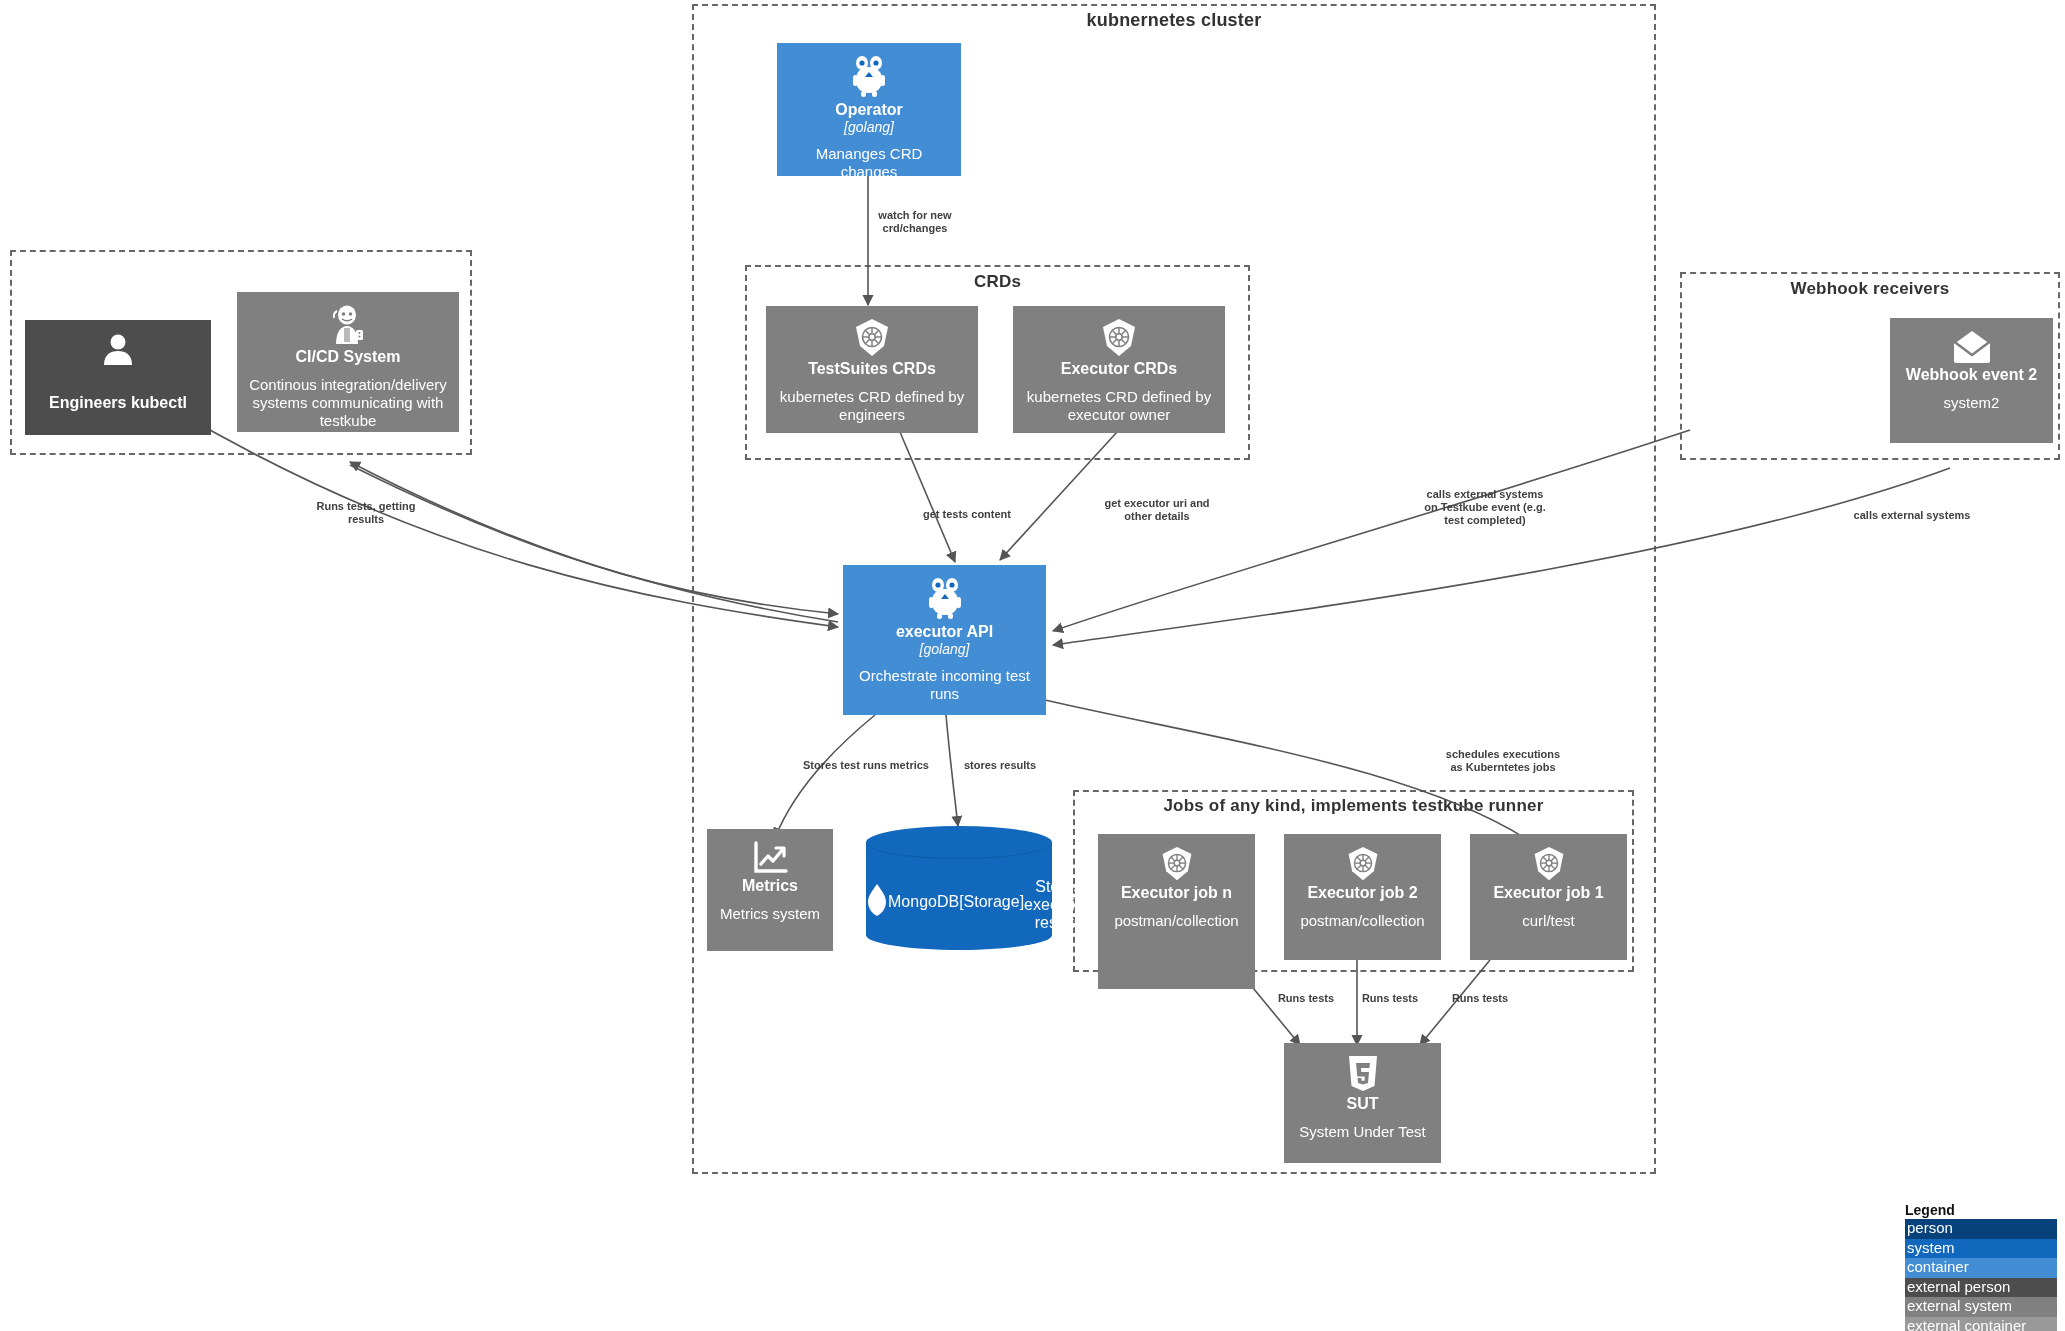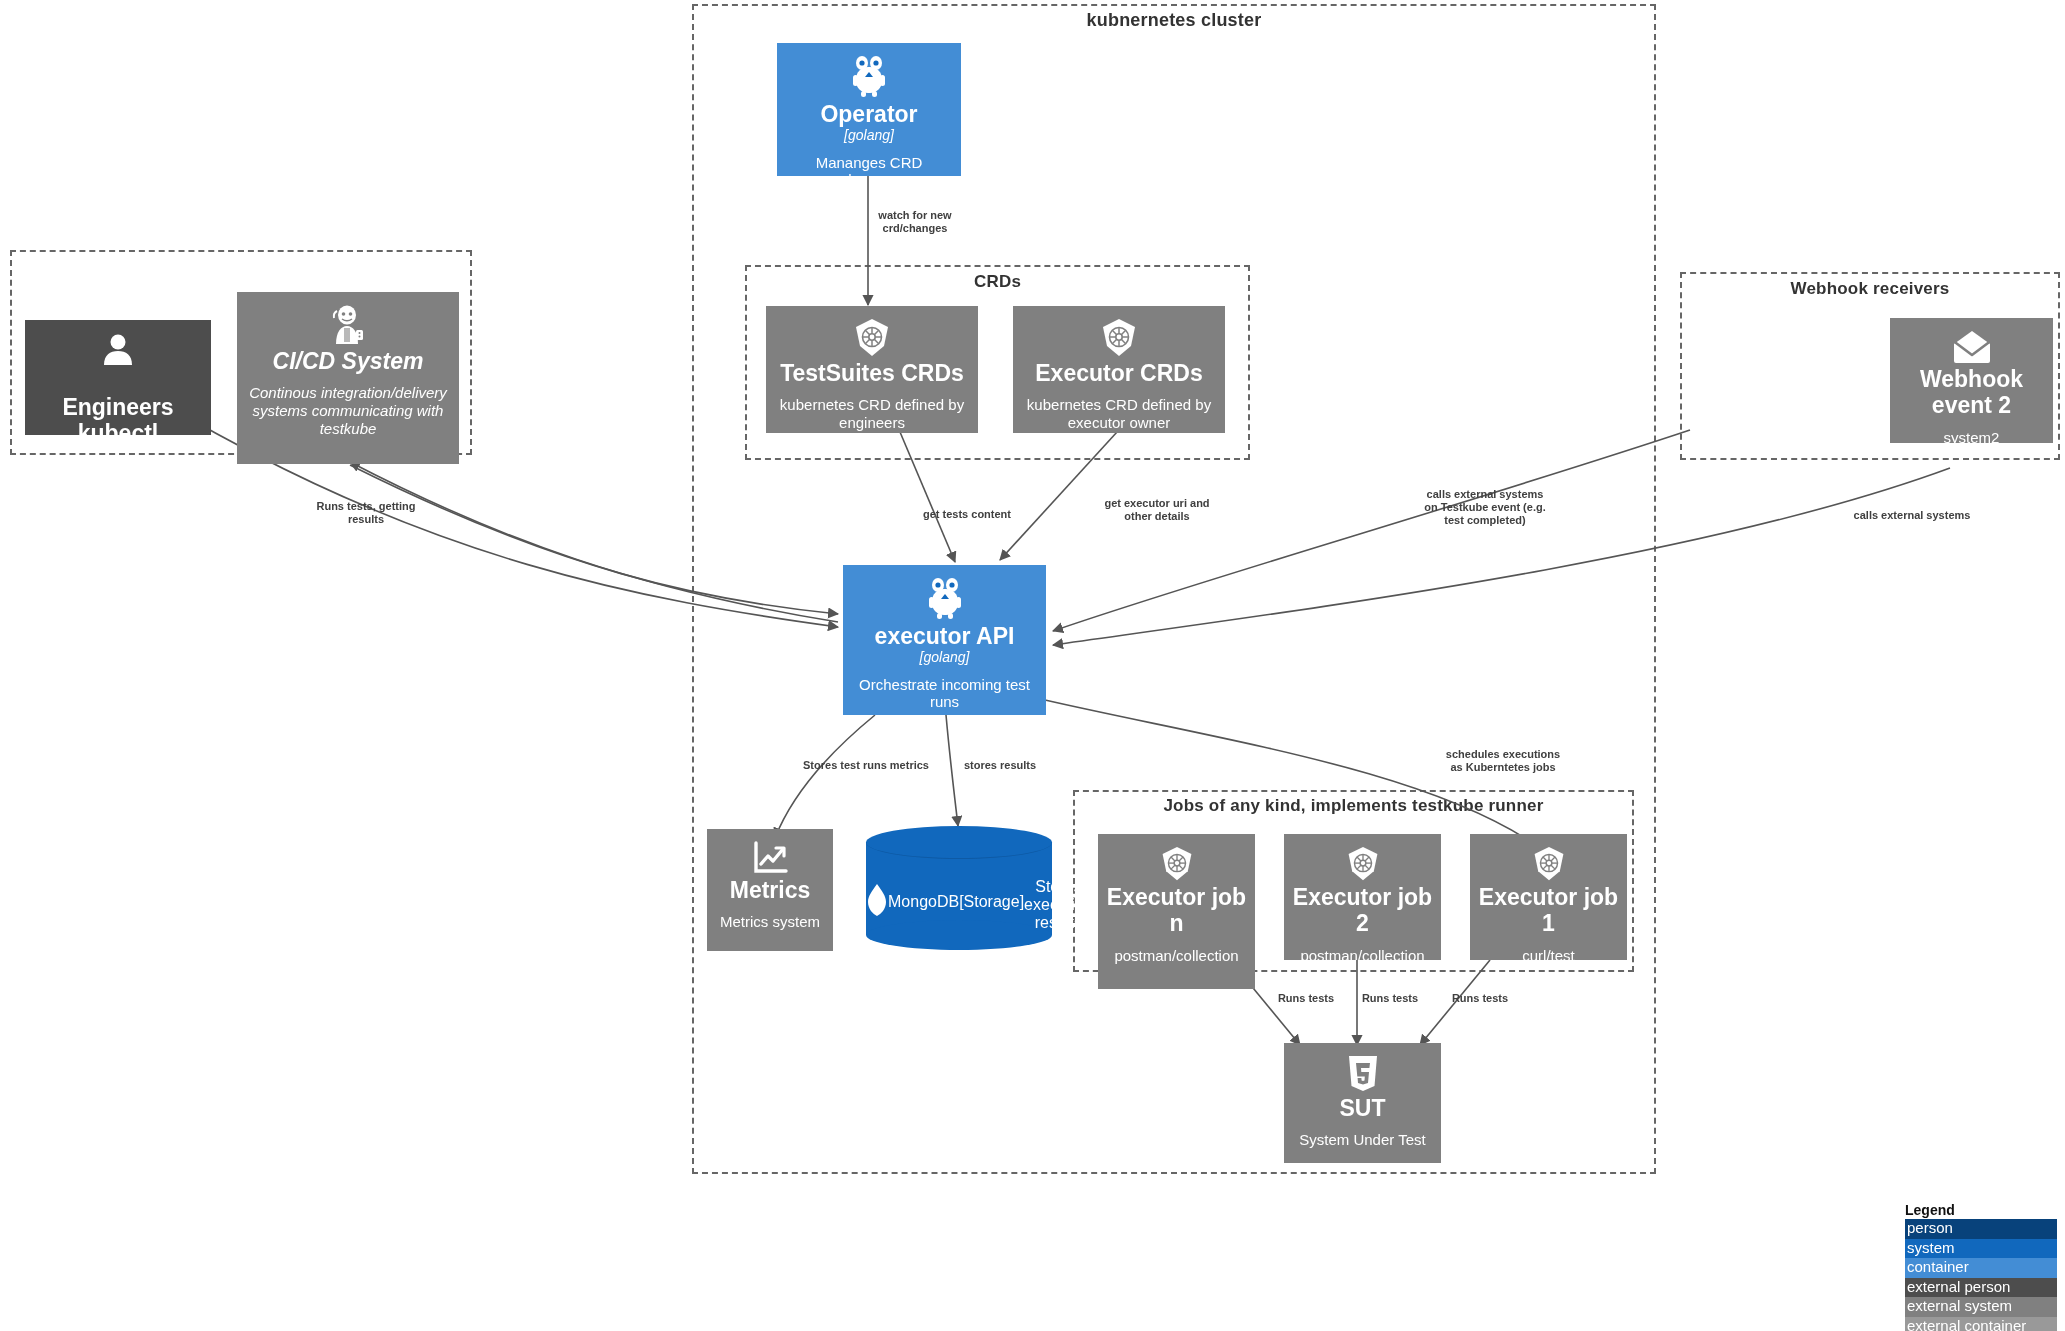--- a/index.html
+++ b/index.html
@@ -53,21 +53,21 @@
     padding: 10px 8px 8px 8px;
     overflow: hidden;
   }
   .node .icon {
     display: block;
     margin: 2px auto 1px auto;
     line-height: 0;
   }
   .node .ntitle {
     font-weight: bold;
-    font-size: 23px;
+    font-size: 16px;
     line-height: 1.15;
     margin-top: 1px;
   }
   .node .ntech {
     font-style: italic;
     font-size: 14px;
     line-height: 1.15;
     margin-top: 0px;
   }
   .node .ndesc {
@@ -309,21 +309,21 @@
     <span class="icon">
       <svg width="36" height="36" viewBox="0 0 36 36" aria-hidden="true">
         <circle cx="18" cy="10" r="7.5" fill="#fff"></circle>
         <path d="M4 33 C4 23 10 19 18 19 C26 19 32 23 32 33 Z" fill="#fff"></path>
       </svg>
     </span>
     <div class="ntitle">Engineers kubectl</div>
     <div class="ndesc">kubectl testkube client</div>
   </div>
 
-  <div class="node c-extsystem" style="left:237px; top:292px; width:222px; height:172px;font-style:italic;">
+  <div class="node c-extsystem" style="left:237px; top:292px; width:222px; height:140px;">
     <span class="icon">
       <svg width="42" height="42" viewBox="0 0 42 42" aria-hidden="true">
         <ellipse cx="20" cy="11" rx="9" ry="9.5" fill="#fff"></ellipse>
         <circle cx="16.5" cy="10" r="1.8" fill="#808080"></circle>
         <circle cx="23.5" cy="10" r="1.8" fill="#808080"></circle>
         <path d="M15 15 q5 3.5 10 0" stroke="#808080" stroke-width="1.5" fill="none"></path>
         <path d="M9 40 C9 28 14 22 20 22 C26 22 31 28 31 40 Z" fill="#fff"></path>
         <rect x="17" y="24" width="6" height="14" fill="#808080" opacity="0.55"></rect>
         <rect x="29" y="26" width="7" height="10" rx="1.5" fill="#fff"></rect>
         <circle cx="32.5" cy="29" r="1" fill="#808080"></circle>

